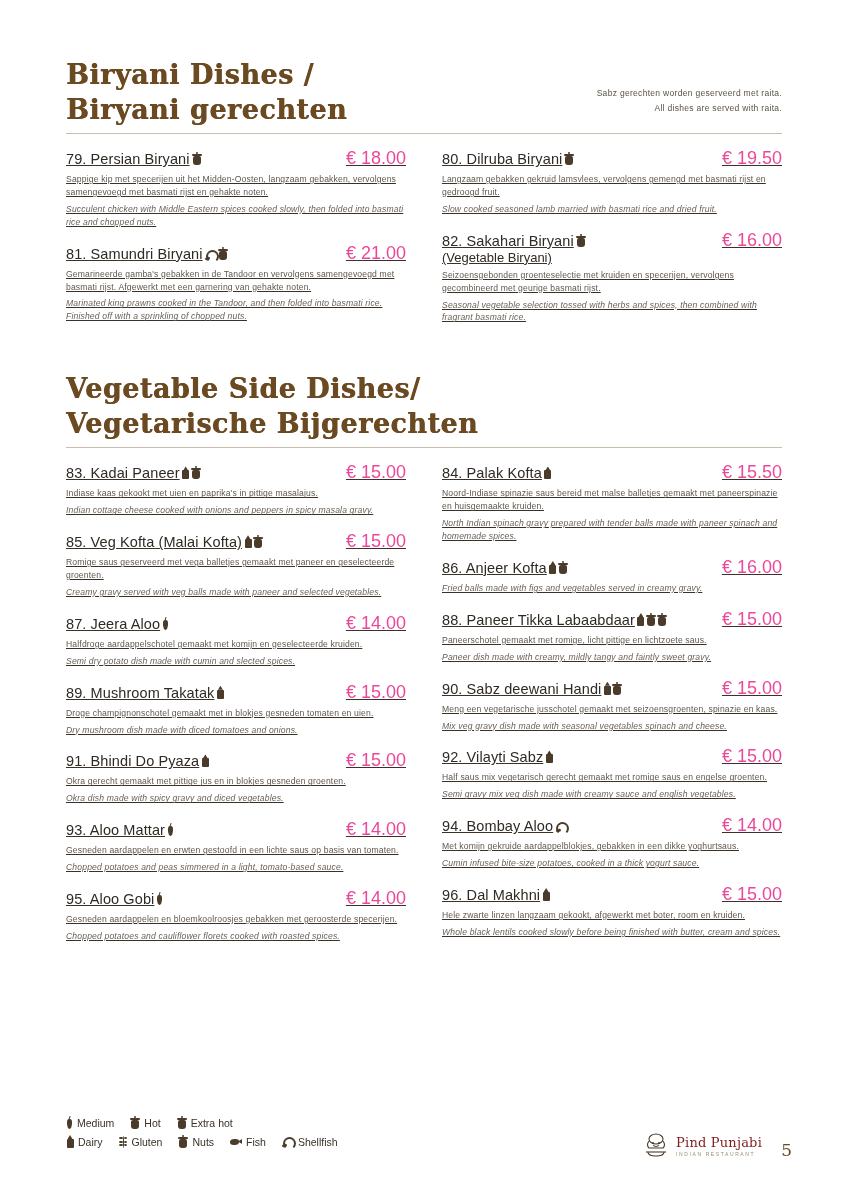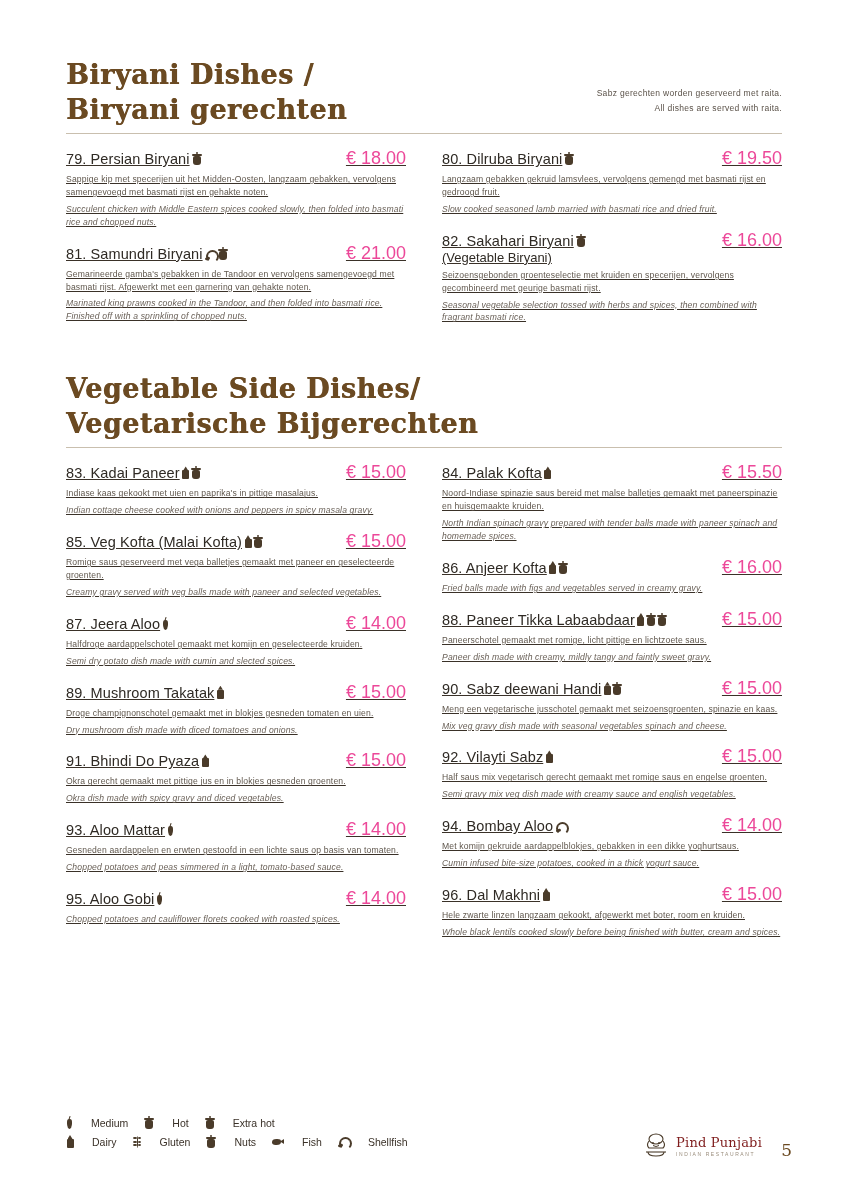--- a/index.html
+++ b/index.html
@@ -227,21 +227,21 @@
   }
   .legend-row {
     display: flex;
     align-items: center;
     gap: 4px;
     margin-bottom: 6px;
   }
   .legend-item {
     display: inline-flex;
     align-items: center;
-    gap: 18px;
+    gap: 4px;
     margin-right: 12px;
     white-space: nowrap;
   }
   .legend-item span.txt { font-size: 10.5px; color: #3a3128; }
 
   
   .footer-logo {
     position: absolute;
     right: 86px;
     bottom: 42px;
@@ -510,20 +510,21 @@
               <span class="item-name">95. Aloo Gobi</span>
               <span class="icons">
                 <span class="gi gi-chili">
                     <i class="stem"></i>
                     <i class="body"></i>
                   </span>
               </span>
             </div>
             <span class="price">€ 14.00</span>
           </div>
+          <div class="desc">Gesneden aardappelen en bloemkoolroosjes gebakken met geroosterde specerijen.</div>
           <div class="desc en">Chopped potatoes and cauliflower florets cooked with roasted spices.</div>
         </div>
 
       </div>
 
       <div class="col right">
 
         <div class="item">
           <div class="item-head">
             <div class="name-wrap">

